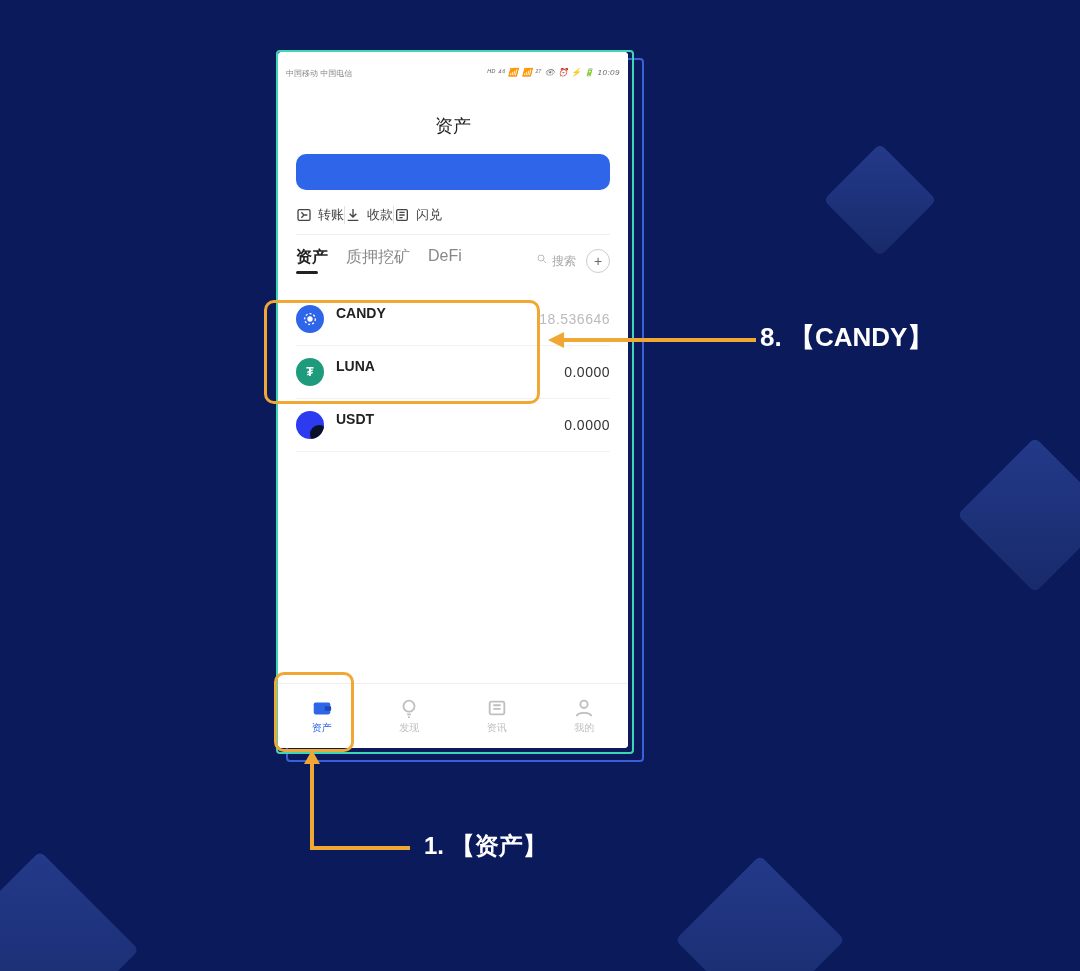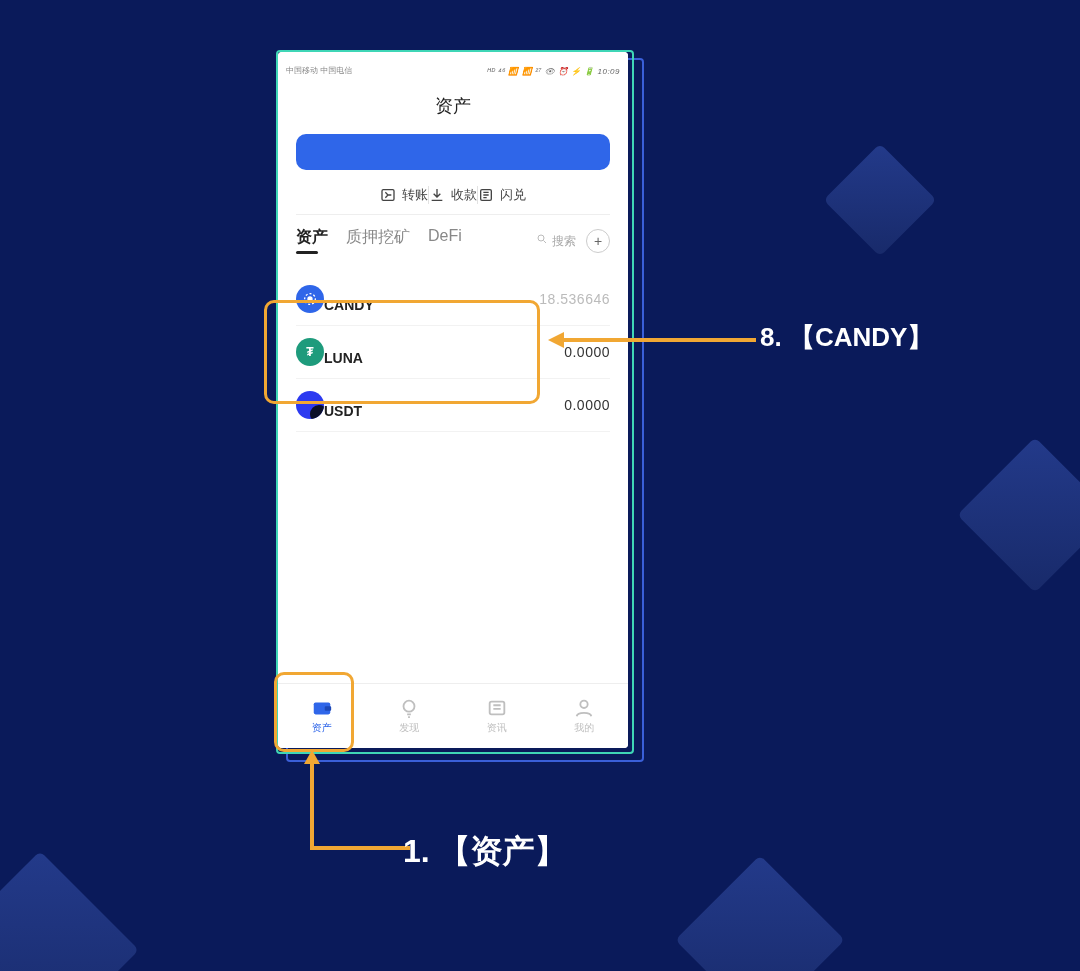--- a/index.html
+++ b/index.html
@@ -4,66 +4,66 @@
 <style>
   html,body{margin:0;padding:0;width:1080px;height:971px;background:#0a1a5a;font-family:"Microsoft YaHei","Helvetica Neue",Arial,sans-serif;overflow:hidden;}
   .canvas{position:relative;width:1080px;height:971px;}
   
   .cube{position:absolute;transform:rotate(45deg);background:linear-gradient(135deg,#233a8a,#182a6a);border-radius:6px;}
   
   .phone-border{position:absolute;left:276px;top:50px;width:354px;height:700px;border:2px solid #3fd6b6;border-radius:4px;}
   .phone-border2{position:absolute;left:286px;top:58px;width:354px;height:700px;border:2px solid #3a5fd8;border-radius:4px;}
   .phone{position:absolute;left:278px;top:52px;width:350px;height:696px;background:#ffffff;border-radius:4px;display:flex;flex-direction:column;overflow:hidden;}
   
-  .statusbar{height:18px;padding:6px 8px;display:flex;justify-content:space-between;align-items:flex-end;font-size:8px;color:#666;background:#fff;}
+  .statusbar{height:18px;padding:16px 8px;display:flex;justify-content:space-between;align-items:flex-start;font-size:8px;color:#666;background:#fff;}
   .statusbar .left{color:#888;}
   .statusbar .right{letter-spacing:0.5px;font-style:italic;}
   
   .page-title{text-align:center;font-size:18px;color:#222;padding:12px 0 16px 0;font-weight:500;}
   
   .balance-card{margin:0 18px;background:#2f66e9;border-radius:10px;padding:16px 18px 20px 18px;color:#fff;}
   .balance-label{font-size:13px;opacity:.95;}
   .balance-value{margin-top:8px;font-size:22px;font-weight:500;}
   .balance-value .cur{font-size:14px;margin-right:4px;}
   
-  .actions{margin:0 18px;display:flex;align-items:center;justify-content:center;padding:16px 0 10px 0;border-bottom:1px solid #eee;}
+  .actions{margin:0 18px;display:flex;align-items:center;justify-content:flex-start;padding:16px 0 10px 0;border-bottom:1px solid #eee;}
   .action{display:flex;align-items:center;gap:6px;font-size:13px;color:#444;}
   .action .ic{width:16px;height:16px;}
   .vdiv{width:1px;height:18px;background:#e2e2e2;}
   
   .tabrow{position:relative;margin:6px 18px 0 18px;height:46px;}
   .tabs{position:absolute;left:-18px;top:-4px;display:flex;gap:18px;padding:10px 18px 6px 18px;}
   .tab{font-size:16px;color:#888;position:relative;}
   .tab.active{color:#222;font-weight:600;}
   .tab.active::after{content:"";position:absolute;left:0;right:30%;bottom:-6px;height:3px;background:#222;border-radius:2px;}
   .search{position:absolute;right:34px;top:12px;font-size:12px;color:#aaa;display:flex;gap:4px;}
   .search .mg{width:12px;height:12px;}
   .plus-btn{position:absolute;right:0;top:8px;width:22px;height:22px;border:1px solid #ccc;border-radius:50%;display:flex;align-items:center;justify-content:center;font-size:14px;color:#666;}
   
   .asset-list{margin:6px 18px 0 18px;}
   .asset-row{display:flex;align-items:center;justify-content:space-between;padding:12px 0;border-bottom:1px solid #f2f2f2;}
-  .asset-left{display:flex;align-items:flex-end;}
+  .asset-left{display:flex;align-items:flex-start;gap:12px;}
   .coin-ic{width:28px;height:28px;border-radius:50%;display:flex;align-items:center;justify-content:center;font-size:12px;font-weight:700;color:#fff;}
   .coin-candy{background:#2f66e9;}
   .coin-usdt{background:#1e9b7c;}
   .coin-luna{background:#2c3af0;position:relative;overflow:hidden;}
   .coin-luna::after{content:"";position:absolute;right:-4px;bottom:-4px;width:18px;height:18px;background:#0b1029;border-radius:50%;}
   .asset-name{font-size:14px;font-weight:600;color:#222;}
   .asset-bal{font-size:14px;color:#333;letter-spacing:0.5px;}
   
   .spacer{flex:1;}
   .bottomnav{height:64px;border-top:1px solid #eee;display:flex;align-items:center;justify-content:space-around;background:#fff;}
   .navitem{display:flex;flex-direction:column;align-items:center;gap:2px;font-size:10px;color:#bfbfbf;}
   .navitem.active{color:#2f66e9;}
   .navitem .nic{width:22px;height:22px;}
   
   .hl{position:absolute;border:3px solid #f1a733;border-radius:10px;pointer-events:none;}
   
   .callout{position:absolute;color:#fff;font-weight:700;}
-  .callout.c1{left:403px;top:830px;font-size:32px;}
+  .callout.c1{left:424px;top:830px;font-size:24px;}
   .callout.c2{left:760px;top:320px;font-size:26px;}
   
   .arrow{position:absolute;}
   .arrow svg{overflow:visible;}
 </style>
 </head>
 <body>
 
 <div class="canvas">
 

